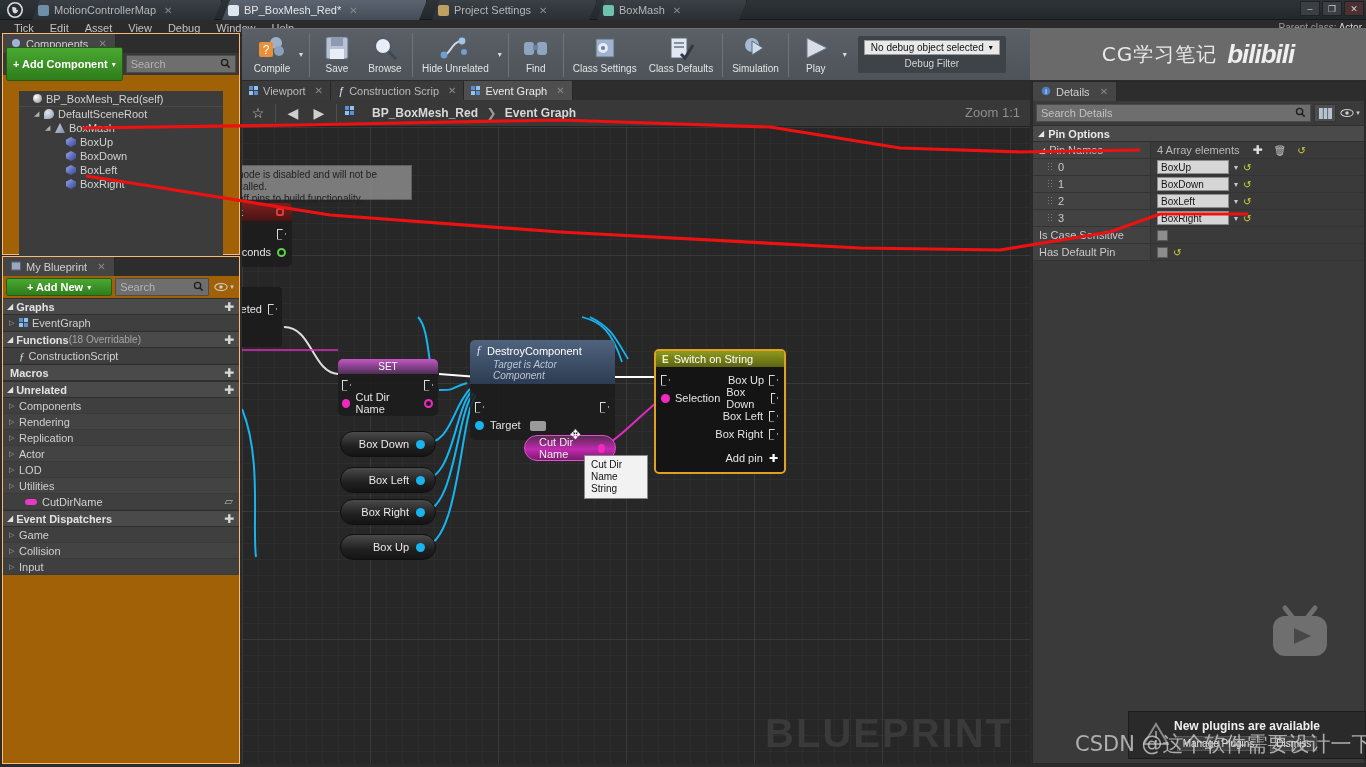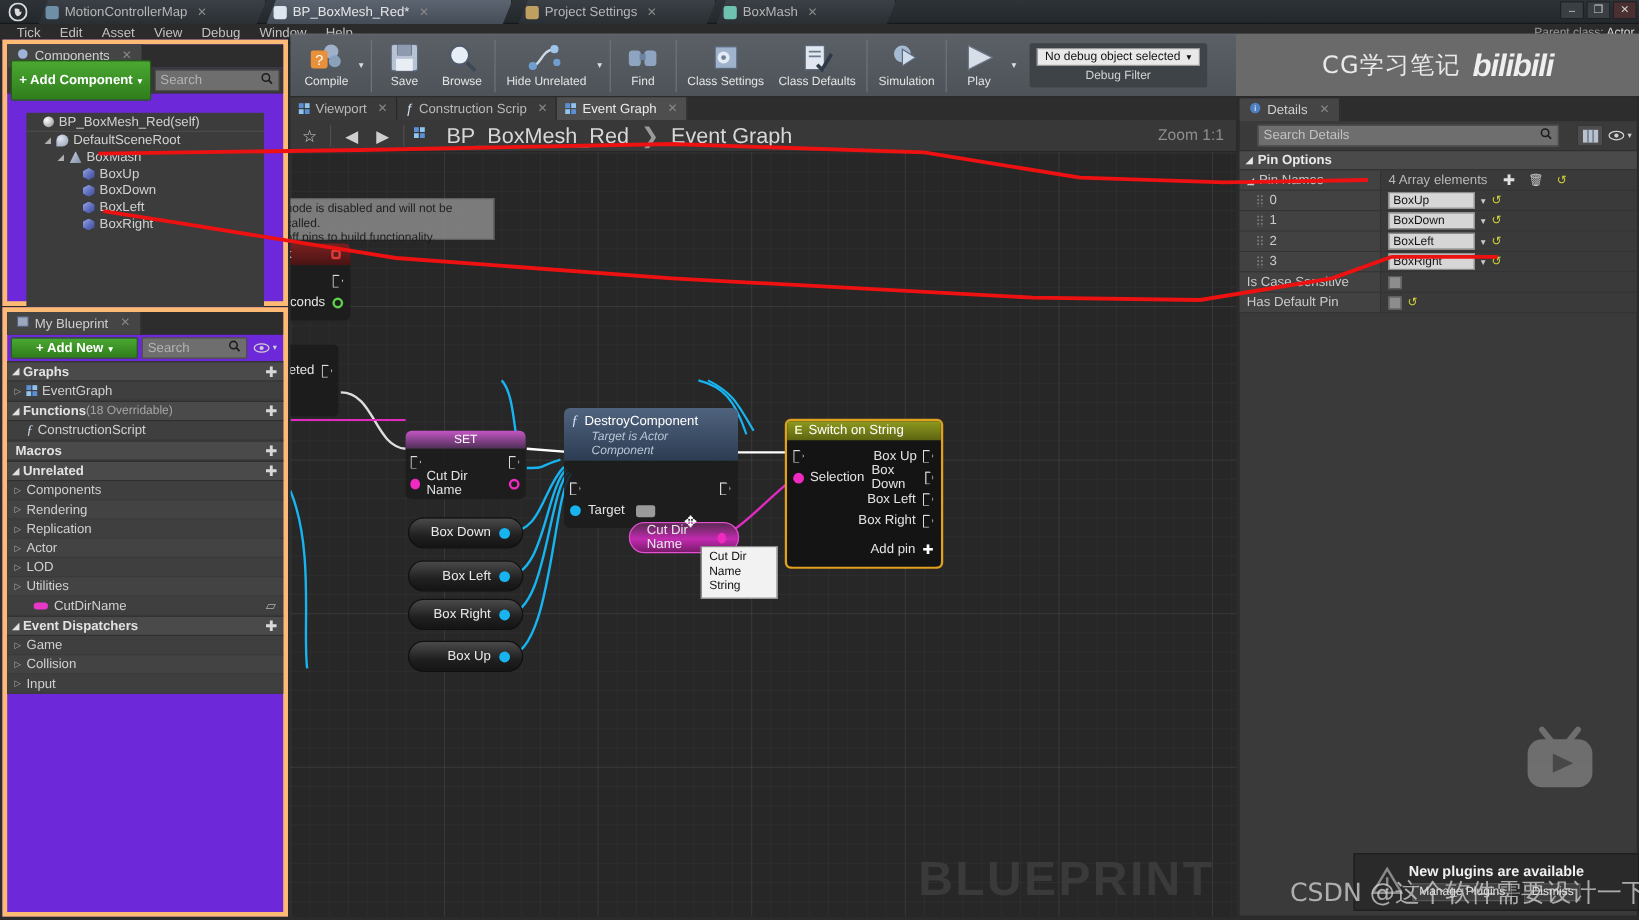--- a/index.html
+++ b/index.html
@@ -55,21 +55,21 @@
     display: flex; align-items: center; padding-left: 6px;
   }
   .menuitem { padding: 0 8px; font-size: 11px; color: #c2c2c2; line-height: 16px; }
 
   .parentclass {
     position: absolute; right: 4px; top: 22px; font-size: 10px; color: #9a9a9a;
   }
   .parentclass b { color: #d8d8d8; font-weight: normal; border-bottom: 1px dotted #888; }
 
   
-  .panel { position: absolute; background: #6d28d9; border: 4px solid #fdba74; }
+  .panel { position: absolute; background: #a16207; border: 1px solid #fdba74; }
   .panel-tabrow {
     height: 19px; background: #2d2d2d; display: flex; align-items: flex-end;
   }
   .panel-tab {
     height: 19px; background: #454545; padding: 0 8px; display: flex; align-items: center;
     font-size: 11px; color: #d0d0d0; border-right: 1px solid #2a2a2a;
   }
   .panel-tab .pt-icon { margin-right: 5px; font-size: 10px; }
   .panel-tab .pt-close { margin-left: 10px; color: #888; font-size: 10px; }
 
@@ -162,21 +162,21 @@
   .gt.active { background:#4e4e4e; color:#ececec;}
   .gt .gtc { margin-left:9px; color:#8a8a8a; font-size:10px;}
 
   
   .graph-bread { position:absolute; left:242px; top:100px; width:788px; height:27px;
                  background:#383838; border-bottom:1px solid #222;
                  display:flex; align-items:center; padding-left:4px; gap:2px;}
   .bc-btn { width:24px;height:22px;display:flex;align-items:center;justify-content:center;
             color:#cfcfcf; font-size:14px;}
   .bc-sep { width:1px;height:18px;background:#4e4e4e;margin:0 3px;}
-  .bc-text { font-size:18px; color:#d8d8d8; margin-left:4px;}
+  .bc-text { font-size:12px; color:#d8d8d8; margin-left:4px;font-weight:bold;}
   .bc-text .chev { color:#9a9a9a; margin:0 5px;}
   .zoomlbl { position:absolute; right:10px; top:5px; font-size:13px; color:#8e8e8e;}
 
   
   .graph-canvas {
     position:absolute; left:242px; top:127px; width:788px; height:637px;
     background-color:#272727;
     background-image:
       linear-gradient(rgba(255,255,255,.028) 1px, transparent 1px),
       linear-gradient(90deg, rgba(255,255,255,.028) 1px, transparent 1px),
@@ -810,21 +810,21 @@
               <circle cx="5" cy="5" r="4.3" fill="#4e7fc0"></circle>
               <text x="5" y="7.6" font-size="7" fill="#fff" text-anchor="middle">i</text>
             </svg>
         </span>
         <span>Details</span>
         <span class="pt-close">✕</span>
       </div>
     </div>
 
     <div class="det-searchrow">
-      <div class="det-search" style="flex:1;margin:12px;">
+      <div class="det-search" style="flex:1;margin:0;">
         <span style="flex:1">Search Details</span>
         <span>
           <svg width="11" height="11" viewBox="0 0 12 12">
               <circle cx="5" cy="5" r="3.4" fill="none" stroke="#1d1d1d" stroke-width="1.4"></circle>
               <line x1="7.4" y1="7.4" x2="10.5" y2="10.5" stroke="#1d1d1d" stroke-width="1.6"></line>
             </svg>
         </span>
       </div>
       <div class="det-icbtn">
         <svg width="13" height="11" viewBox="0 0 13 11">

